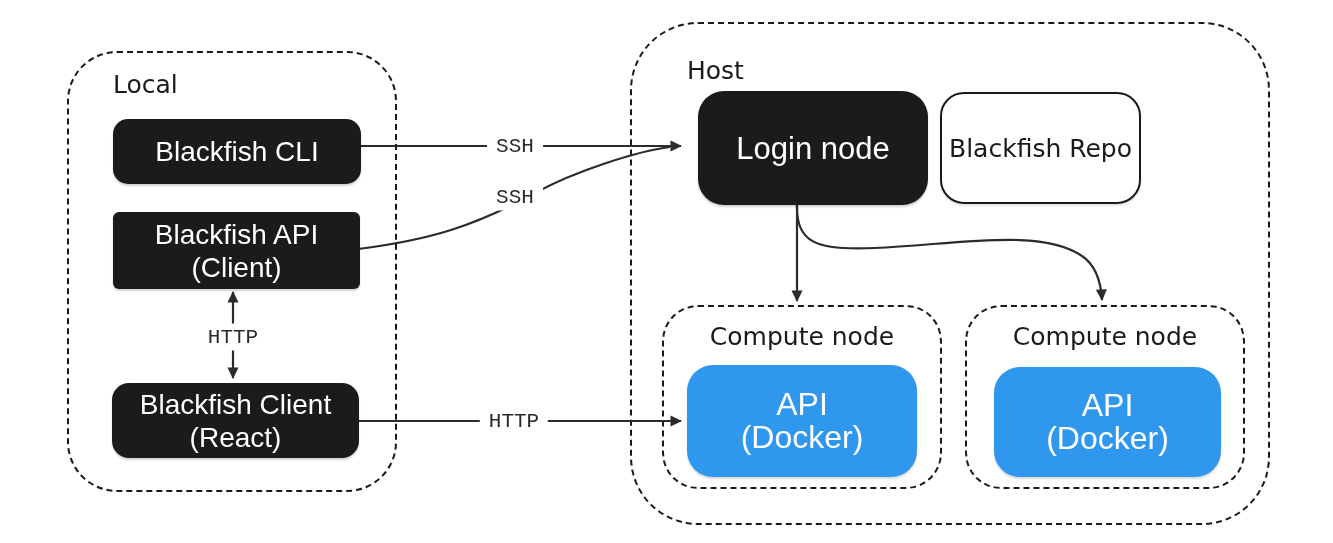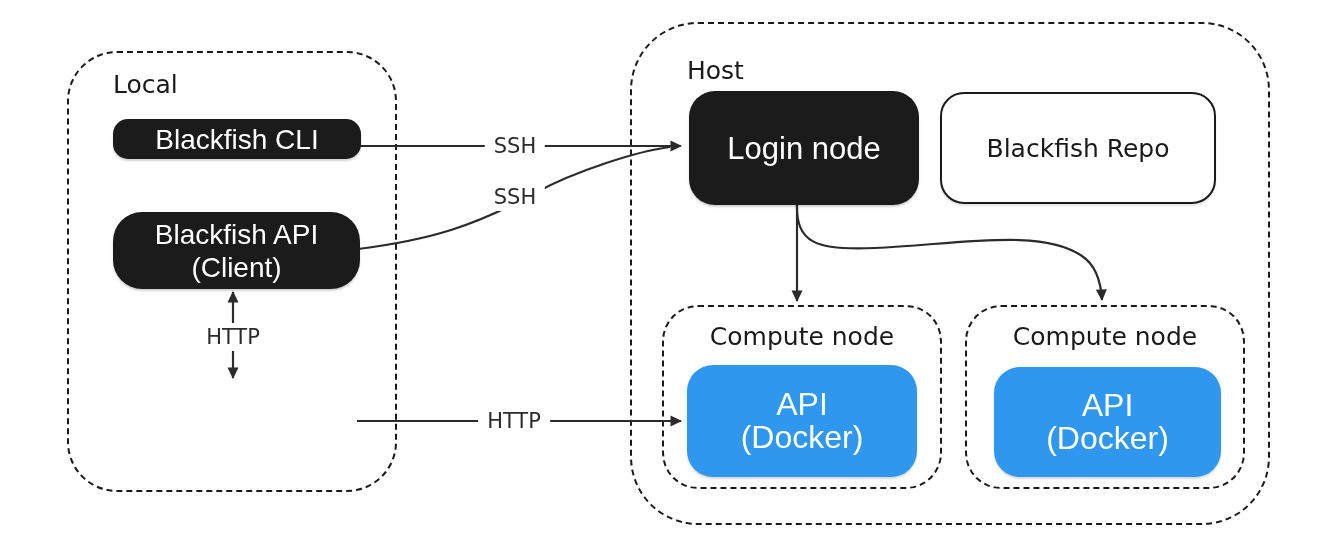--- a/index.html
+++ b/index.html
@@ -39,51 +39,55 @@
     font-size:25px;box-shadow:0 2px 2px rgba(0,0,0,0.10);
   }
   .node.login{font-size:31px;}
   
   svg.edges{position:absolute;left:0;top:0;z-index:2;}
   svg.edges path{stroke:var(--line);stroke-width:2.2;fill:none;}
   svg.edges .head{fill:var(--line);stroke:none;}
   
   .edge-label{
     position:absolute;transform:translate(-50%,-50%);z-index:4;
-    background:var(--background);padding:2px 9px;font-size:21px;color:var(--line);white-space:nowrap;
+    background:var(--background);padding:2px 9px;font-size:21px;color:var(--line);white-space:nowrap;font-family:Liberation Mono, monospace;
   }
   .edge-note{
     position:absolute;transform:translate(-50%,-50%);z-index:4;
     font-size:20px;color:var(--line);white-space:nowrap;
   }
 </style>
 </head>
 <body>
 
 <div class="canvas">
 
   <div class="group" style="left:67px;top:51px;width:330px;height:441px;border-radius:50px;">
     <span class="group-label" style="left:44px;top:17px;">Local</span>
-    <div class="node dark" style="left:44px;top:66px;width:248px;height:40px;border-radius:15px;">
+    <div class="node dark" style="left:44px;top:66px;width:248px;height:65px;border-radius:15px;">
       <span>Blackfish CLI</span>
     </div>
-    <div class="node dark" style="left:44px;top:159px;width:247px;height:77px;border-radius:29px;">
+    <div class="node dark" style="left:44px;top:159px;width:247px;height:77px;border-radius:6px;">
       <span>Blackfish API</span>
       <span>(Client)</span>
+    </div>
+    <div class="node dark" style="left:43px;top:330px;width:247px;height:75px;border-radius:17px;">
+      <span>Blackfish Client</span>
+      <span>(React)</span>
     </div>
   </div>
 
   <div class="group" style="left:630px;top:22px;width:640px;height:503px;border-radius:68px;">
     <span class="group-label" style="left:55px;top:32px;">Host</span>
 
-    <div class="node dark login" style="left:57px;top:67px;width:230px;height:114px;border-radius:26px;">
+    <div class="node dark login" style="left:66px;top:67px;width:230px;height:114px;border-radius:26px;">
       <span>Login node</span>
     </div>
 
-    <div class="node outline" style="left:308px;top:68px;width:276px;height:112px;border-radius:24px;justify-content:center;">
+    <div class="node outline" style="left:308px;top:68px;width:201px;height:112px;border-radius:24px;justify-content:center;">
       <span>Blackfish Repo</span>
     </div>
 
     <div class="group" style="left:30px;top:281px;width:280px;height:184px;border-radius:36px;">
       <span class="group-label centered" style="top:15px;">Compute node</span>
       <div class="node blue" style="left:23px;top:58px;width:230px;height:112px;border-radius:26px;">
         <span>API</span>
         <span>(Docker)</span>
       </div>
     </div>

